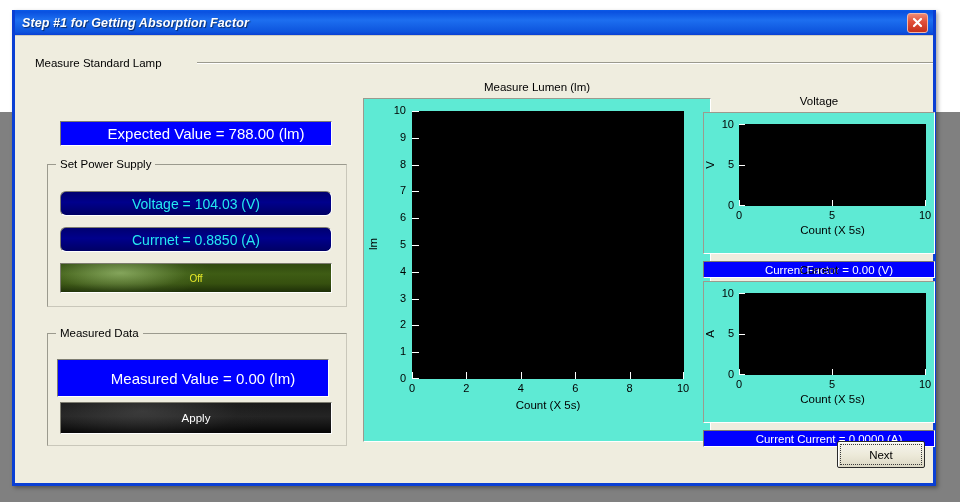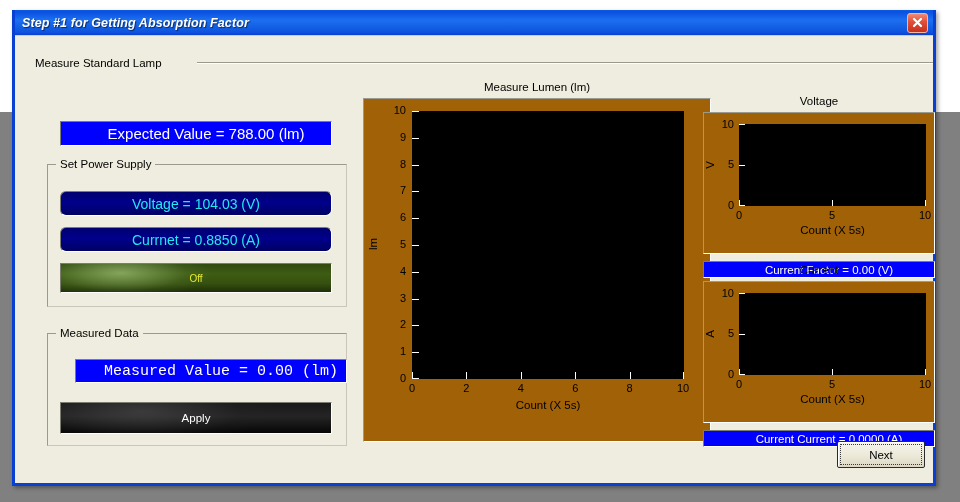--- a/index.html
+++ b/index.html
@@ -184,21 +184,21 @@
   }
 
   
   .chart-panel {
     position: absolute;
     box-sizing: border-box;
   }
   .chart-frame {
     position: absolute;
     left: 0; right: 0; bottom: 0;
-    background: #a16207;
+    background: #5eead4;
     border: 1px solid;
     border-color: #9b9a8e #ffffff #ffffff #9b9a8e;
     box-sizing: border-box;
     padding-left: 40px;
   }
   .chart-title {
     position: absolute;
     top: 0; left: 0; right: 0;
     text-align: center;
     font-size: 11.5px;
@@ -291,21 +291,21 @@
     <div class="indicator navy ind-md" style="left:45px; top:155px; width:272px; height:25px;">Voltage = 104.03 (V)</div>
 
     <div class="indicator navy ind-md" style="left:45px; top:191px; width:272px; height:25px;">Currnet = 0.8850 (A)</div>
 
     <div class="btn-off" style="left:45px; top:227px; width:272px; height:30px;">Off</div>
 
     <div class="groupbox" style="left:32px; top:297px; width:300px; height:113px;">
       <span class="gb-title">Measured Data</span>
     </div>
 
-    <div class="indicator blue-bright ind-lg" style="left:60px; top:323px; width:272px; height:24px;font-family:Liberation Mono, monospace;">Measured Value = 0.00 (lm)</div>
+    <div class="indicator blue-bright ind-lg" style="left:42px; top:323px; width:272px; height:38px;">Measured Value = 0.00 (lm)</div>
 
     <div class="btn-apply" style="left:45px; top:366px; width:272px; height:32px;">Apply</div>
 
     <div class="chart-panel" style="left:348px; top:44px; width:348px; height:362px;">
 
       <div class="chart-title" style="top:1px;">Measure Lumen (lm)</div>
 
       <div class="chart-frame" style="top:18px; height:344px;">
 
         <div class="plot-area" style="left:48px; top:12px; width:272px; height:268px;"></div>

